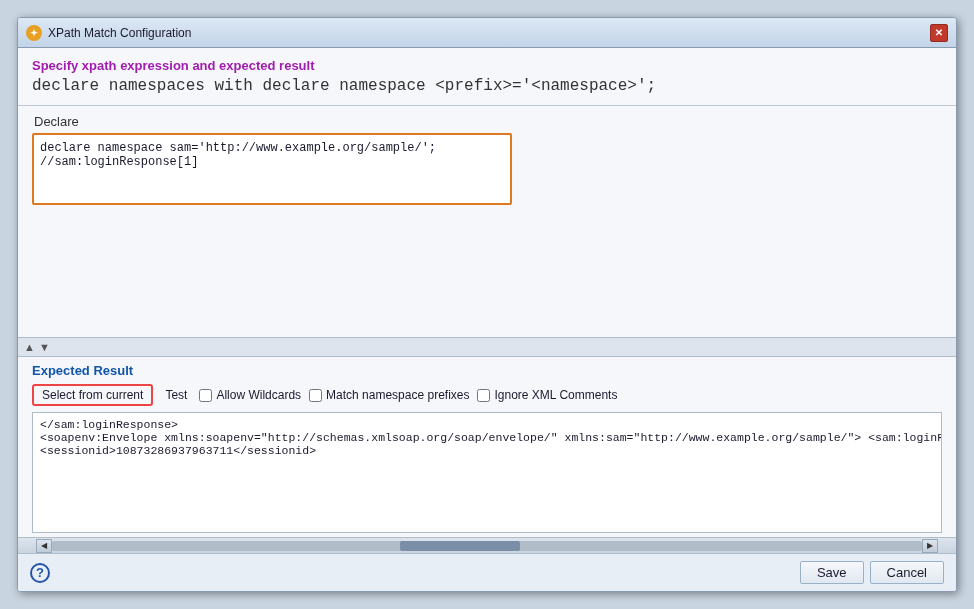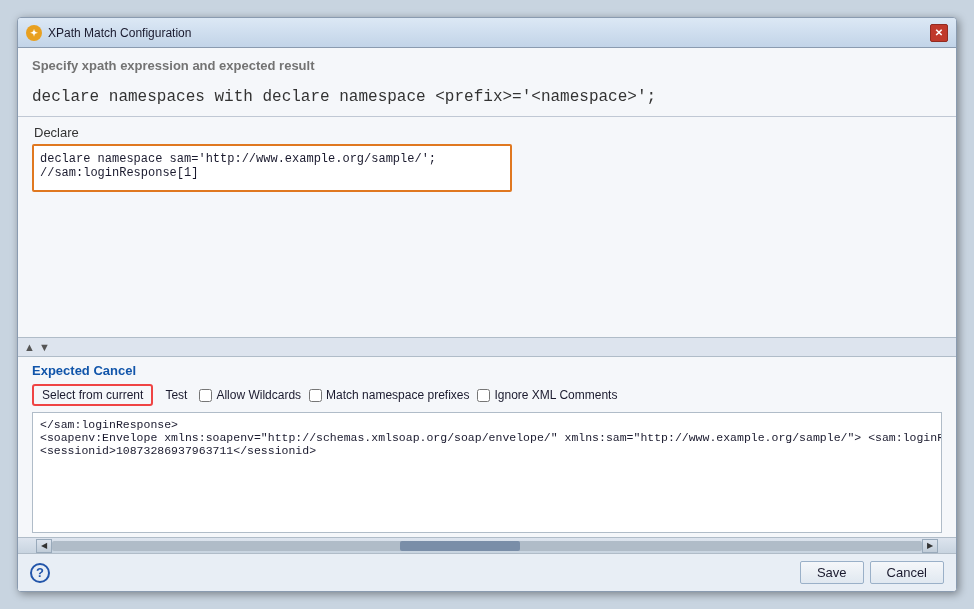--- a/index.html
+++ b/index.html
@@ -78,22 +78,22 @@
       background: #f5f7fa;
     }
     .top-section {
       background: #f5f7fa;
       border-bottom: 1px solid #c0c8d4;
       padding: 10px 14px 10px 14px;
     }
     .specify-label {
       font-weight: bold;
       font-size: 13px;
-      color: #737373;
-      margin-bottom: 15px;
+      color: #a21caf;
+      margin-bottom: 4px;
     }
     .declare-hint {
       font-family: 'Courier New', monospace;
       font-size: 16px;
       color: #333;
     }
     .xpath-section {
       flex: 1;
       padding: 8px 14px;
       display: flex;
@@ -115,21 +115,21 @@
     .xpath-textarea {
       border: 2px solid #e07820;
       border-radius: 2px;
       background: white;
       font-family: 'Courier New', monospace;
       font-size: 12px;
       color: #1a1a2e;
       padding: 6px;
       resize: none;
       width: 480px;
-      height: 48px;
+      height: 72px;
       outline: none;
     }
     .splitter {
       height: 20px;
       background: #dde4ee;
       border-top: 1px solid #b0bcc8;
       border-bottom: 1px solid #b0bcc8;
       display: flex;
       align-items: center;
       padding-left: 6px;
@@ -303,21 +303,21 @@
       <textarea class="xpath-textarea" spellcheck="false" style="">declare namespace sam='http://www.example.org/sample/';
 //sam:loginResponse[1]</textarea>
     </div>
 
     <div class="splitter">
       <span class="splitter-arrow">▲</span>
       <span class="splitter-arrow">▼</span>
     </div>
 
     <div class="expected-section">
-      <div class="expected-header">Expected Cancel</div>
+      <div class="expected-header">Expected Result</div>
       <div class="expected-toolbar">
         <button class="select-btn">Select from current</button>
         <button class="test-btn">Test</button>
         <label class="checkbox-group">
           <input type="checkbox" style="">
           <span>Allow Wildcards</span>
         </label>
         <label class="checkbox-group">
           <input type="checkbox" style="">
           <span>Match namespace prefixes</span>

